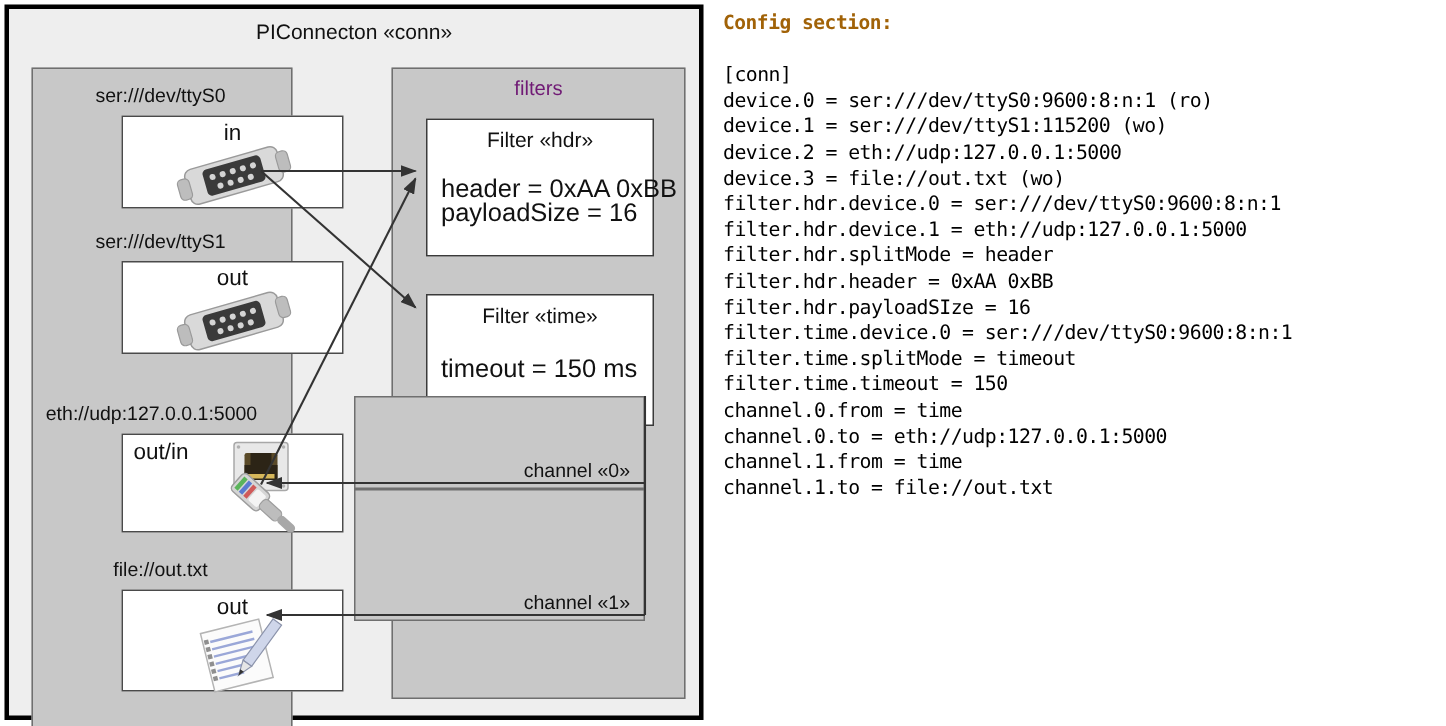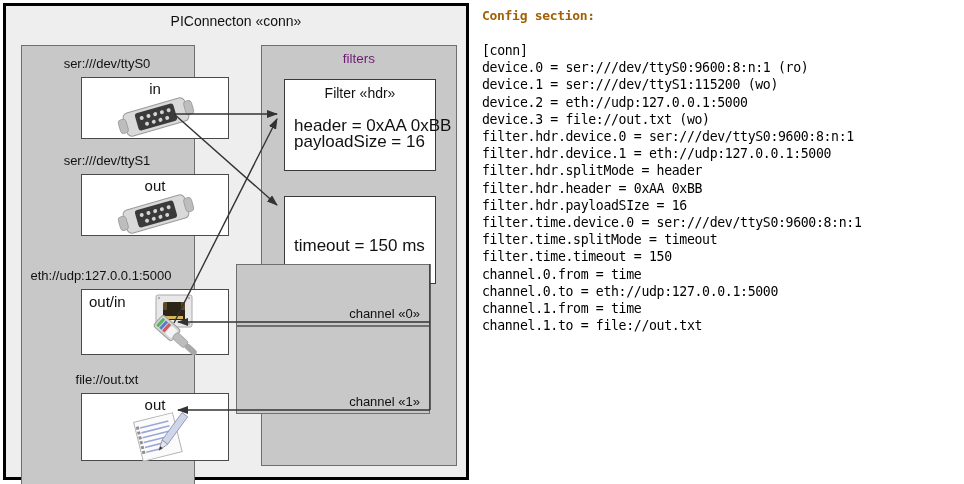--- a/index.html
+++ b/index.html
@@ -201,20 +201,21 @@
   <div class="panel" id="filters-panel">
     <div class="panel-title">filters</div>
 
     <div class="filter-box" style="top:33px;height:92px;">
       <div class="filter-title">Filter «hdr»</div>
       <div class="filter-attr" style="top:36px;">header = 0xAA 0xBB</div>
       <div class="filter-attr" style="top:52px;">payloadSize = 16</div>
     </div>
 
     <div class="filter-box" style="top:150px;height:88px;">
+      <div class="filter-title">Filter «time»</div>
       <div class="filter-attr" style="top:39px;">timeout = 150 ms</div>
     </div>
 
     <div class="channel-box" style="left:-26px;top:218px;width:194px;height:62px;">
       <div class="channel-label">channel «0»</div>
     </div>
 
     <div class="channel-box" style="left:-26px;top:280px;width:194px;height:88px;">
       <div class="channel-label">channel «1»</div>
     </div>

